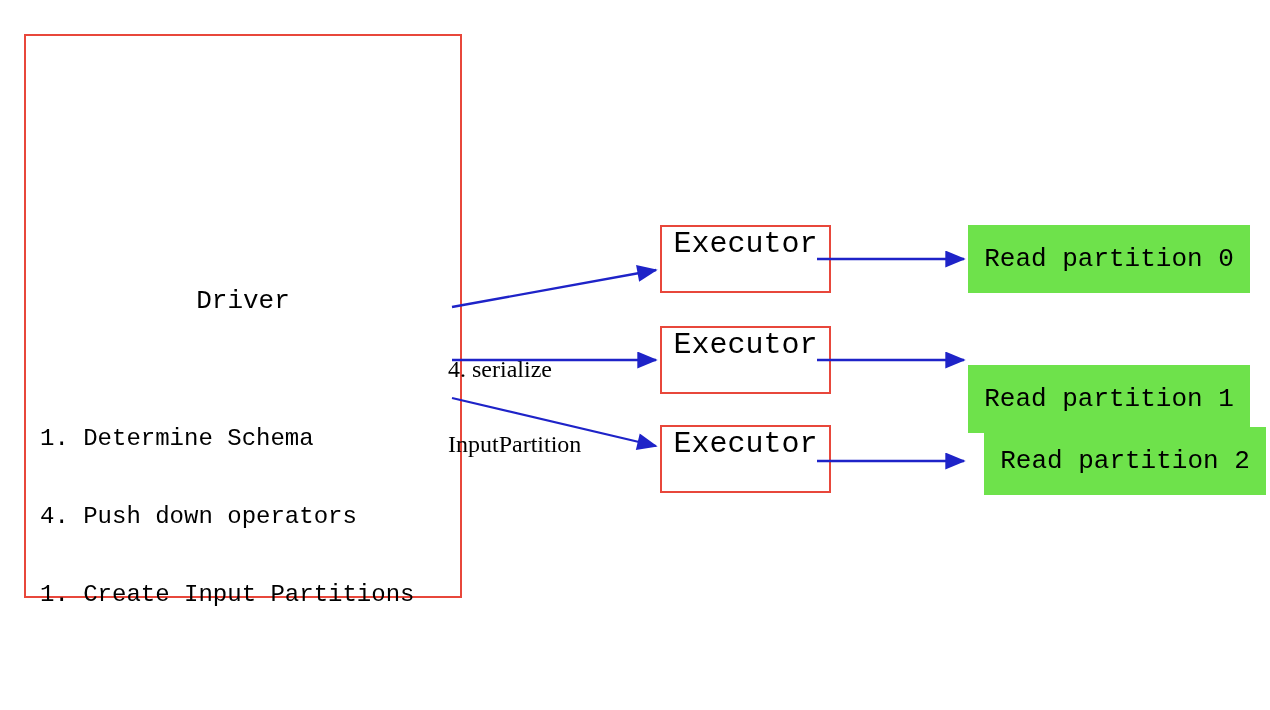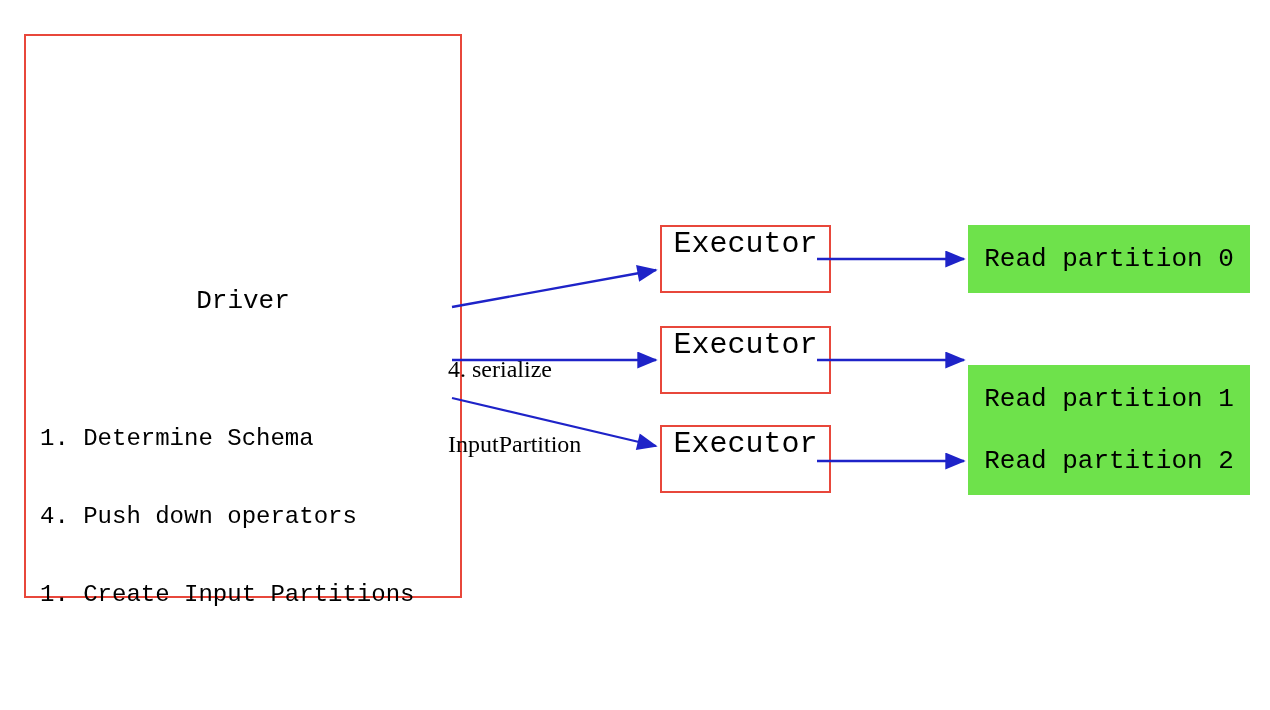--- a/index.html
+++ b/index.html
@@ -62,21 +62,21 @@
     position: absolute;
     left: 968px;
     width: 282px; height: 68px;
     background: var(--partition-fill);
     display: flex; align-items: center; justify-content: center;
     font-size: 26px;
     white-space: pre;
   }
   .partition-1 { top: 225px; }
   .partition-2 { top: 344px; margin-top: 21px; }
-  .partition-3 { top: 427px; }
+  .partition-3 { top: 427px; margin-left: 16px; }
   .edge-label {
     position: absolute;
     font-family: "Liberation Serif", "DejaVu Serif", serif;
     font-size: 24px;
     line-height: 25px;
     text-align: left;
     white-space: pre;
     color: var(--text);
   }
   .label-serialize { left: 448px; top: 307px; width: 210px; }

